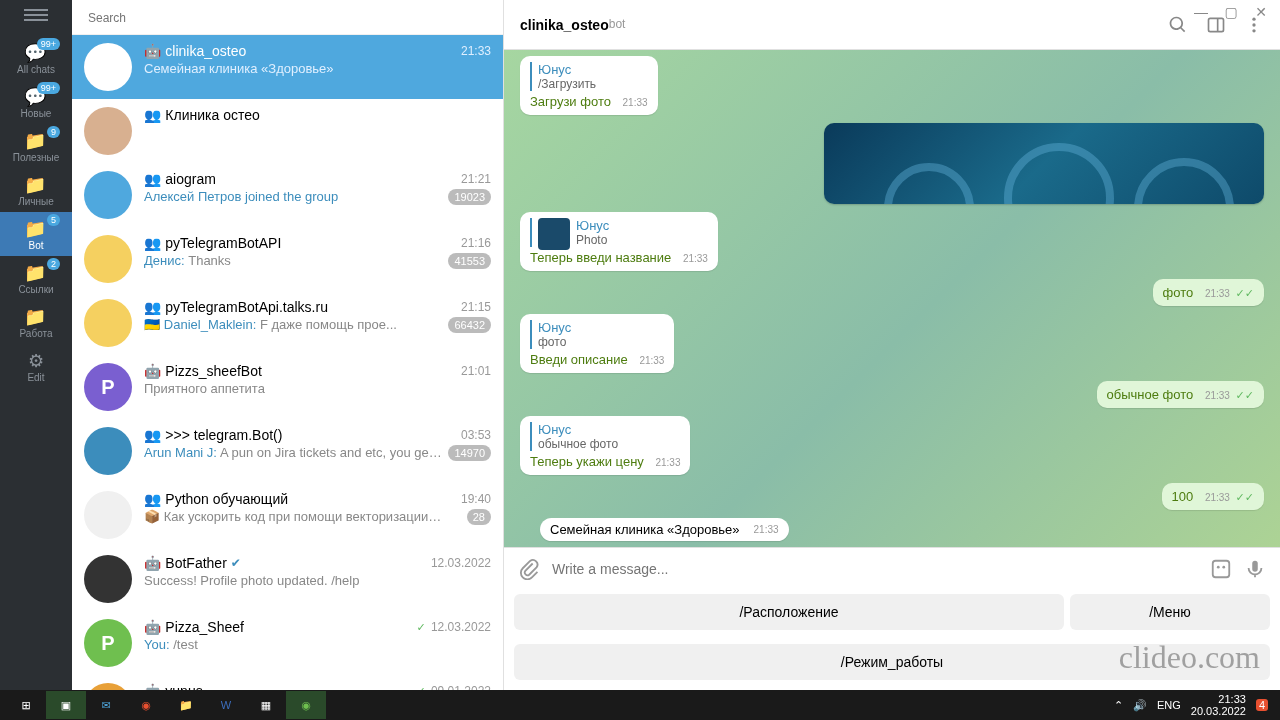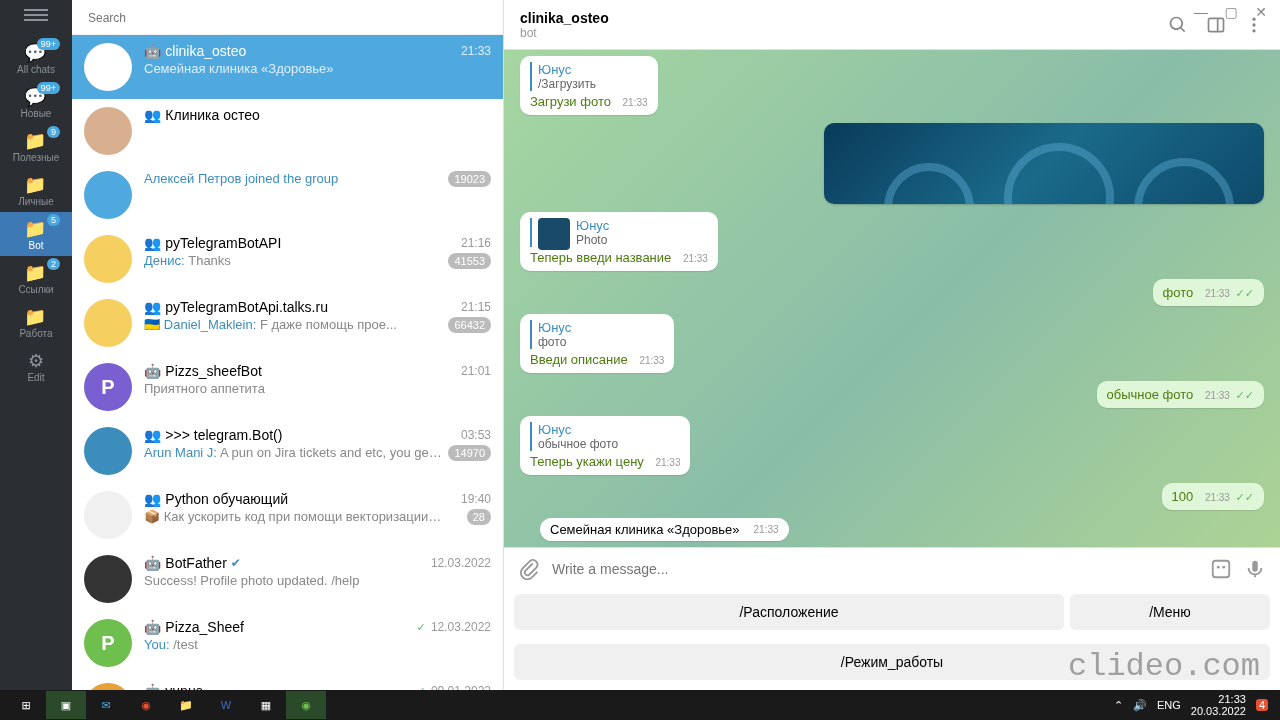--- a/index.html
+++ b/index.html
@@ -24,21 +24,21 @@
 .chat.sel .chat-name{color:#fff}
 .chat-time{font-size:12px;color:#999}
 .chat.sel .chat-time{color:#dfefff}
 .chat-bottom{display:flex;justify-content:space-between}
 .chat-msg{font-size:13px;color:#888;white-space:nowrap;overflow:hidden;text-overflow:ellipsis;max-width:300px}
 .chat.sel .chat-msg{color:#dfefff}
 .chat-link{color:#3c8dbc}
 .chat-badge{background:#bbb;color:#fff;border-radius:10px;padding:0 6px;font-size:11px;line-height:16px}
 .main{flex:1;display:flex;flex-direction:column;background:linear-gradient(135deg,#a8d8a0 0%,#8abda8 50%,#b5d890 100%)}
 .header{background:#fff;height:50px;padding:6px 16px;display:flex;align-items:center;justify-content:space-between;border-bottom:1px solid #e0e0e0}
-.header-left{display:flex;flex-direction:column}
+.header-left{display:flex;}
 .header-title{font-size:14px;font-weight:bold}
 .header-sub{font-size:12px;color:#999}
 .header-icons{display:flex;gap:18px}
 .header-icons svg{width:20px;height:20px;fill:#888;cursor:pointer}
 .msgs{flex:1;overflow-y:auto;padding:6px 16px;display:flex;flex-direction:column;gap:8px;position:relative}
 .msg{max-width:420px;background:#fff;border-radius:10px;padding:6px 10px;position:relative;box-shadow:0 1px 1px rgba(0,0,0,.1);font-size:13px;align-self:flex-start}
 .msg.out{align-self:flex-end;background:#e0f6d8}
 .reply{border-left:2px solid #3c8dbc;padding-left:6px;margin-bottom:3px}
 .reply-name{color:#3c8dbc;font-weight:normal;font-size:13px}
 .reply-text{color:#666;font-size:12px}
@@ -51,21 +51,21 @@
 .input-area{background:#fff;padding:10px 14px;display:flex;align-items:center;gap:12px;border-top:1px solid #e0e0e0}
 .input-area input{flex:1;border:none;outline:none;font-size:14px;color:#7f1d1d}
 .input-area svg{width:22px;height:22px;fill:#999;cursor:pointer}
 .kb{background:#fff;padding:4px 10px 10px;display:flex;gap:6px}
 .kb button{flex:1;background:#f0f0f0;border:none;border-radius:6px;padding:10px;font-size:14px;cursor:pointer}
 .taskbar{position:absolute;bottom:0;left:0;right:0;height:30px;background:#1a1a1a;display:flex;align-items:center;padding:0 6px;color:#fff;font-size:11px}
 .tb-item{width:40px;height:28px;display:flex;align-items:center;justify-content:center;cursor:pointer}
 .tb-right{margin-left:auto;display:flex;align-items:center;gap:10px;padding-right:6px}
 .titlebar{position:absolute;top:0;right:0;display:flex;gap:8px;padding:4px 8px;z-index:10}
 .titlebar div{width:22px;height:16px;display:flex;align-items:center;justify-content:center;color:#888;font-size:14px;cursor:pointer}
-.watermark{position:absolute;bottom:35px;right:20px;font-size:32px;color:rgba(80,80,80,.5);font-family:Liberation Mono, monospace;pointer-events:none;z-index:5}
+.watermark{position:absolute;bottom:44px;right:20px;font-size:32px;color:rgba(80,80,80,.5);font-family:Liberation Serif, serif;pointer-events:none;z-index:5}
 .verified{color:#3c8dbc;font-size:12px}
 .check{color:#5fb85f;font-size:11px;margin-right:2px}
 .reply-thumb{width:32px;height:32px;background:#1a4a6a;border-radius:4px;float:left;margin-right:6px}
 </style>
 </head>
 <body>
 
 <div class="titlebar">
   <div>—</div>
   <div>▢</div>
@@ -145,20 +145,24 @@
               <span class="chat-time"></span>
             </div>
       <div class="chat-bottom">
               <span class="chat-msg "></span>
             </div>
     </div>
         </div>
         <div class="chat">
           <div class="chat-ava" style="background:#4fa8de"></div>
     <div class="chat-body">
+      <div class="chat-top">
+              <span class="chat-name">👥 aiogram</span>
+              <span class="chat-time">21:21</span>
+            </div>
       <div class="chat-bottom">
               <span class="chat-msg chat-link">Алексей Петров joined the group</span>
               <span class="chat-badge">19023</span>
             </div>
     </div>
         </div>
         <div class="chat">
           <div class="chat-ava" style="background:#f5d060"></div>
     <div class="chat-body">
       <div class="chat-top">

